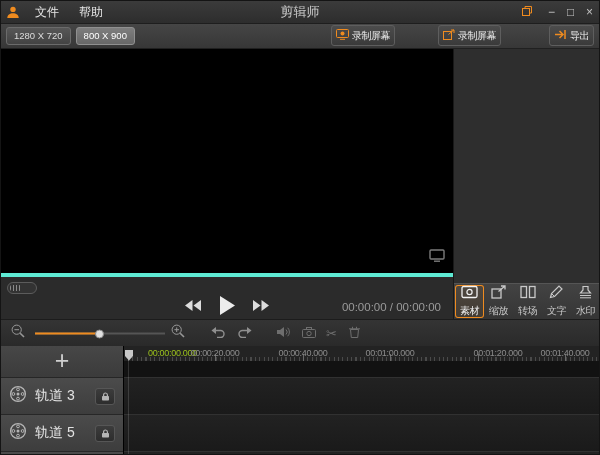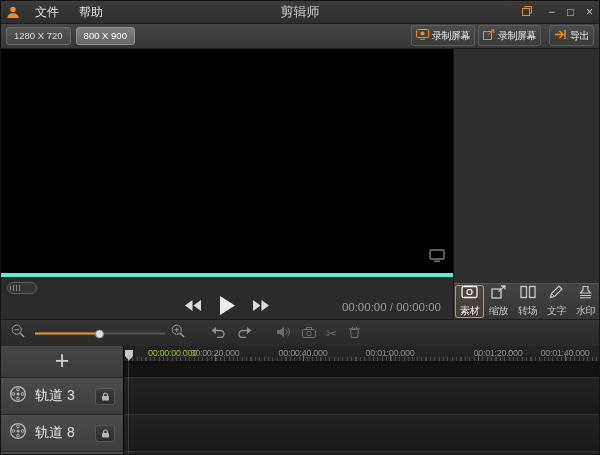--- a/index.html
+++ b/index.html
@@ -18,21 +18,21 @@
   .win-btn{width:19px;height:22px;display:flex;align-items:center;justify-content:center;color:#c2c2c2;font-size:12px;}
   .theme-btn{width:22px;height:22px;display:flex;align-items:center;justify-content:center;margin-right:4px;}
 
   
   .toolbar{position:absolute;top:22px;left:0;right:0;height:26px;
            background:linear-gradient(#464646,#373737);border-bottom:1px solid #202020;
            display:flex;align-items:center;padding:0 5px;box-sizing:border-box;z-index:4;}
   .res-btn{height:16px;padding:0 7px;font-size:9.5px;color:#ddd;display:flex;align-items:center;
            background:linear-gradient(#575757,#434343);border:1px solid #6b6b6b;border-radius:3px;margin-right:5px;}
   .res-btn.selected{background:linear-gradient(#7e7e7e,#676767);border-color:#909090;color:#fff;}
-  .toolbar-actions{margin-left:auto;display:flex;align-items:center;}
+  .toolbar-actions{margin-left:auto;display:flex;align-items:center;gap:40px;}
   .action-btn{height:19px;display:flex;align-items:center;gap:3px;padding:0 4px;margin-left:3px;
               background:linear-gradient(#4c4c4c,#3a3a3a);border:1px solid #5e5e5e;border-radius:3px;
               color:#ececec;font-size:10px;letter-spacing:-0.5px;white-space:nowrap;}
   .action-btn.export{margin-left:8px;}
 
   
   .preview{position:absolute;top:48px;left:0;width:452px;height:224px;background:#000;}
   .fit-icon{position:absolute;right:8px;bottom:7px;opacity:.9;}
 
   
@@ -329,21 +329,21 @@
         <span>
           <svg width="18" height="18" viewBox="0 0 18 18">
               <circle cx="9" cy="9" r="7.4" fill="none" stroke="#b5b5b5" stroke-width="1.3"></circle>
               <circle cx="9" cy="9" r="1.5" fill="#b5b5b5"></circle>
               <circle cx="9" cy="4.4" r="1.4" fill="none" stroke="#b5b5b5"></circle>
               <circle cx="9" cy="13.6" r="1.4" fill="none" stroke="#b5b5b5"></circle>
               <circle cx="4.4" cy="9" r="1.4" fill="none" stroke="#b5b5b5"></circle>
               <circle cx="13.6" cy="9" r="1.4" fill="none" stroke="#b5b5b5"></circle>
             </svg>
         </span>
-        <span class="track-label">轨道 8</span>
+        <span class="track-label">轨道 5</span>
         <span class="lock-btn">
           <svg width="9" height="9" viewBox="0 0 9 9">
               <rect x="1" y="4" width="7" height="4.5" rx="0.8" fill="#b5b5b5"></rect>
               <path d="M2.6 4V2.9a1.9 1.9 0 0 1 3.8 0V4" fill="none" stroke="#b5b5b5" stroke-width="1.2"></path>
             </svg>
         </span>
       </div>
       <div class="track-row"></div>
     </div>
 

